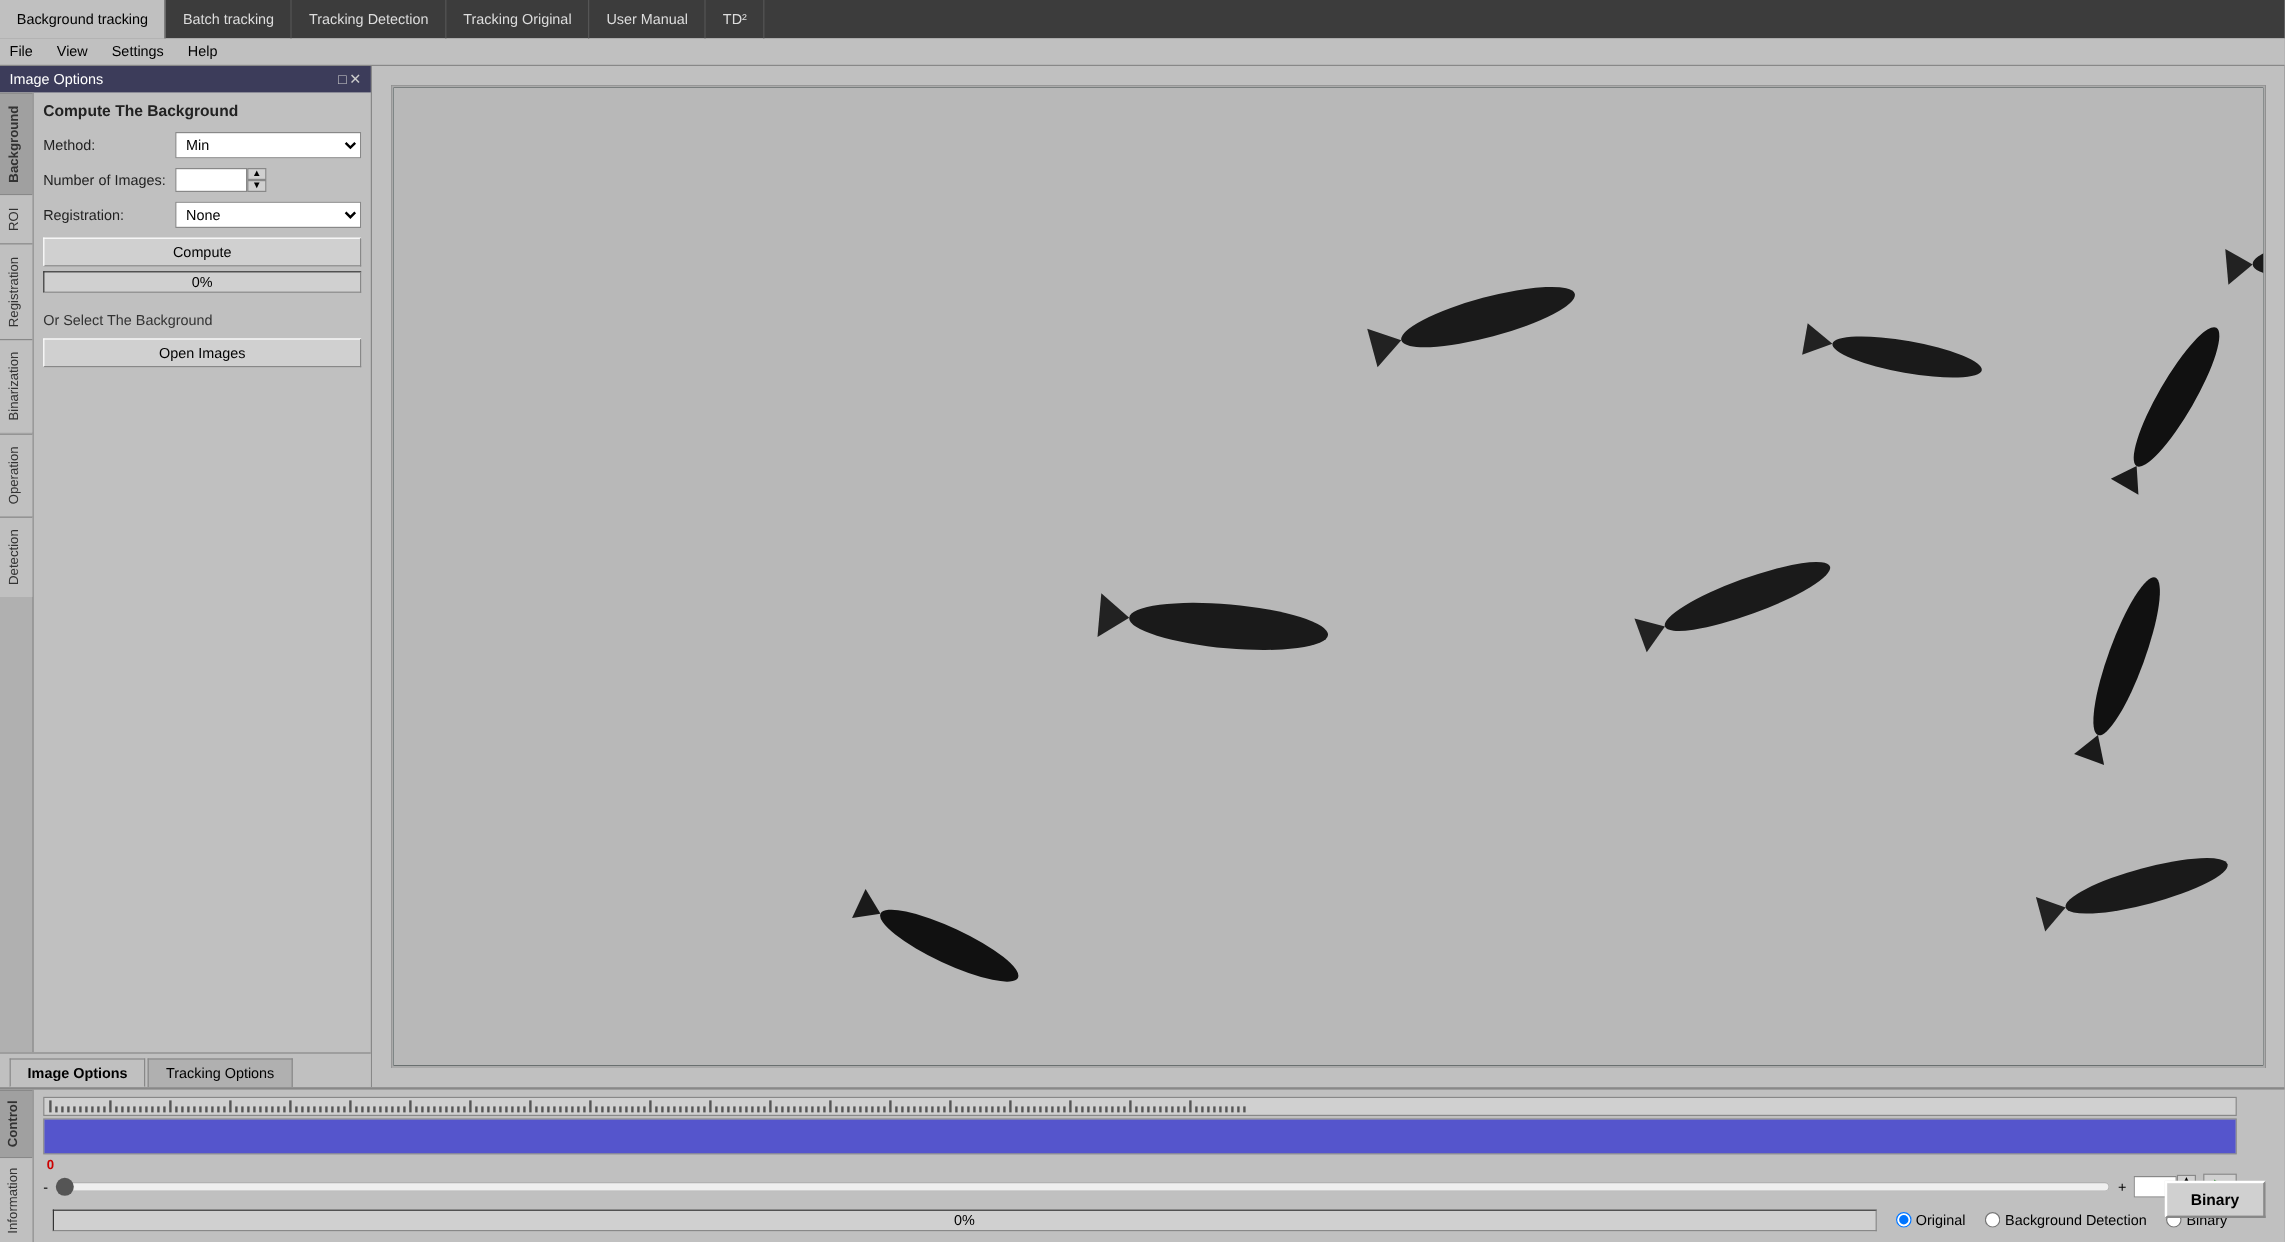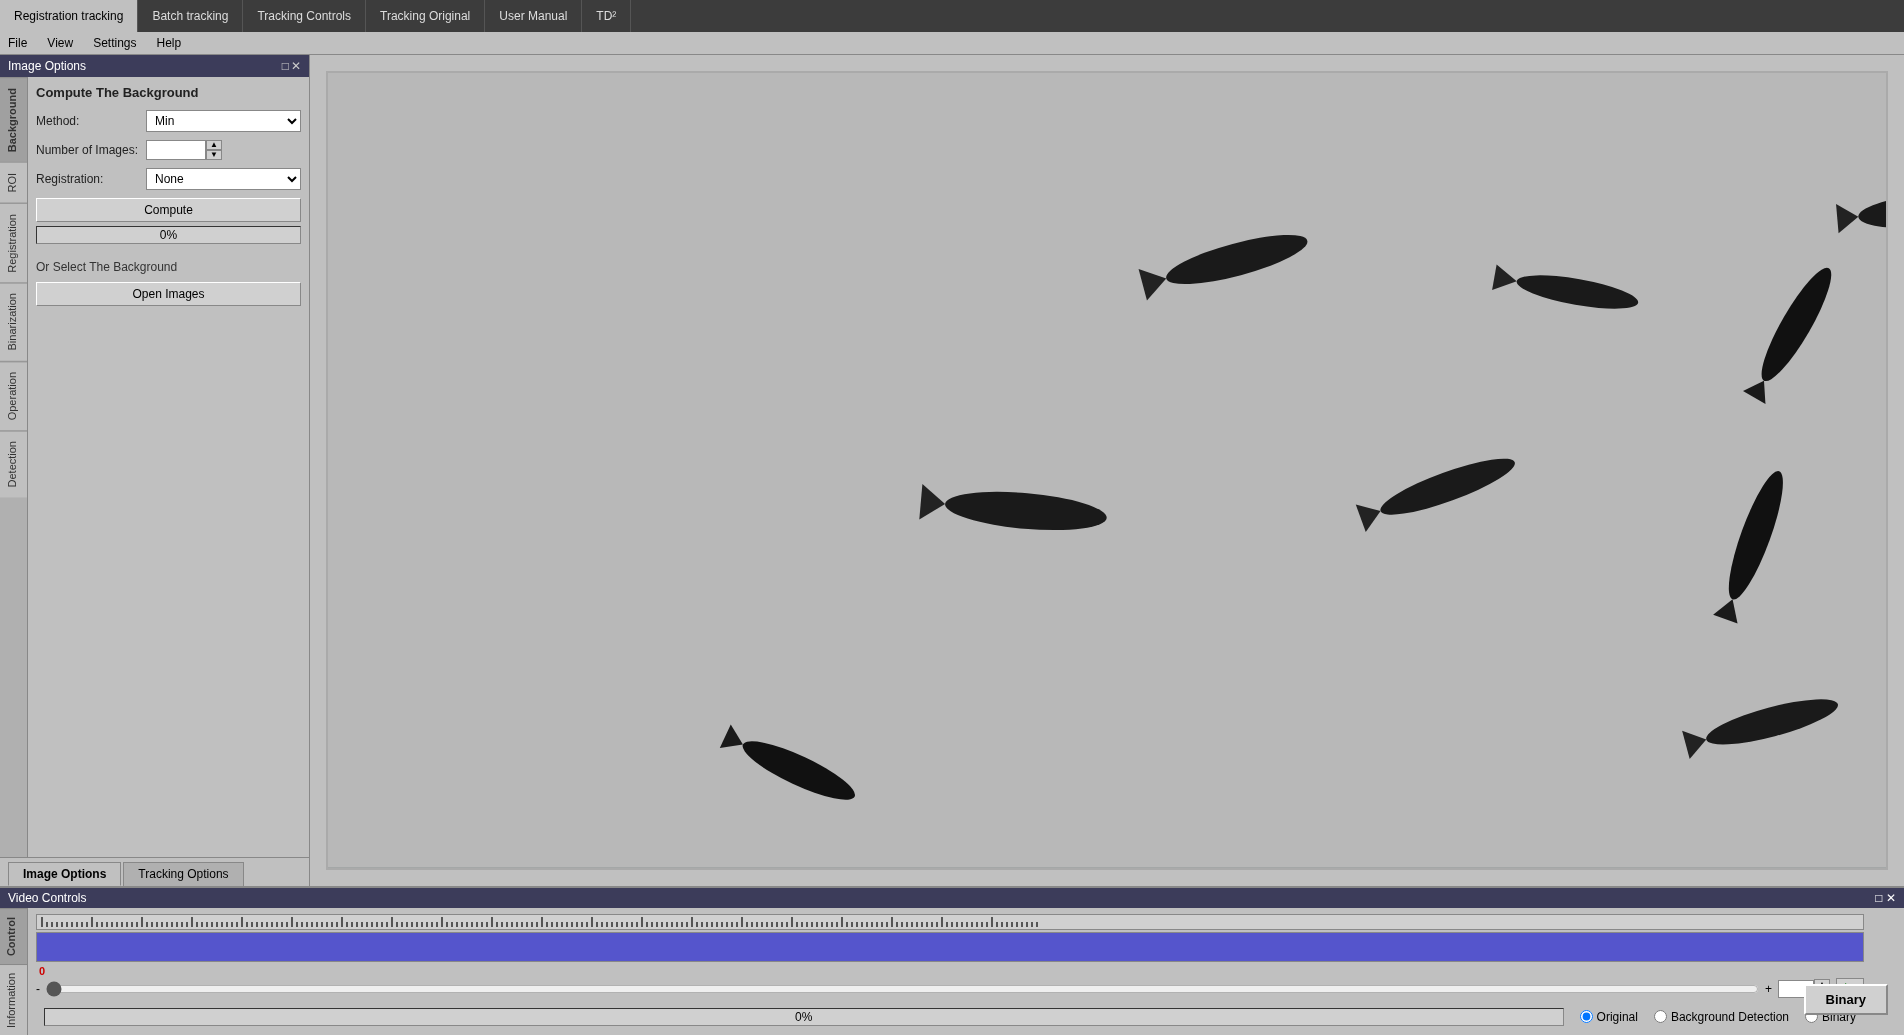--- a/index.html
+++ b/index.html
@@ -416,23 +416,23 @@
       flex: 1;
       display: flex;
       flex-direction: column;
       padding: 8px;
     }
   </style>
 </head>
 <body>
 
 <div class="tab-bar">
-  <div class="tab active">Registration tracking</div>
+  <div class="tab active">Background tracking</div>
   <div class="tab">Batch tracking</div>
-  <div class="tab">Tracking Controls</div>
+  <div class="tab">Tracking Detection</div>
   <div class="tab">Tracking Original</div>
   <div class="tab">User Manual</div>
   <div class="tab">TD²</div>
 </div>
 
 <div class="menu-bar">
   <span>File</span>
   <span>View</span>
   <span>Settings</span>
   <span>Help</span>
@@ -591,27 +591,20 @@
             <line x1="0" y1="-10" x2="0" y2="10" stroke="white" stroke-width="1.5"></line>
           </g>
 
           <rect x="6" y="6" width="14" height="18" fill="none" stroke="white" stroke-width="2"></rect>
         </svg>
       </div>
     </div>
   </div>
 
   <div class="video-controls-panel">
-    <div class="video-panel-header">
-      <span>Video Controls</span>
-      <div>
-        <span>□</span>
-        <span>✕</span>
-      </div>
-    </div>
 
     <div class="video-side-tabs-container">
       <div class="video-side-tabs">
         <div class="video-side-tab active">Control</div>
         <div class="video-side-tab">Information</div>
       </div>
 
       <div class="video-controls-content">
 
         <div class="timeline-ruler">

